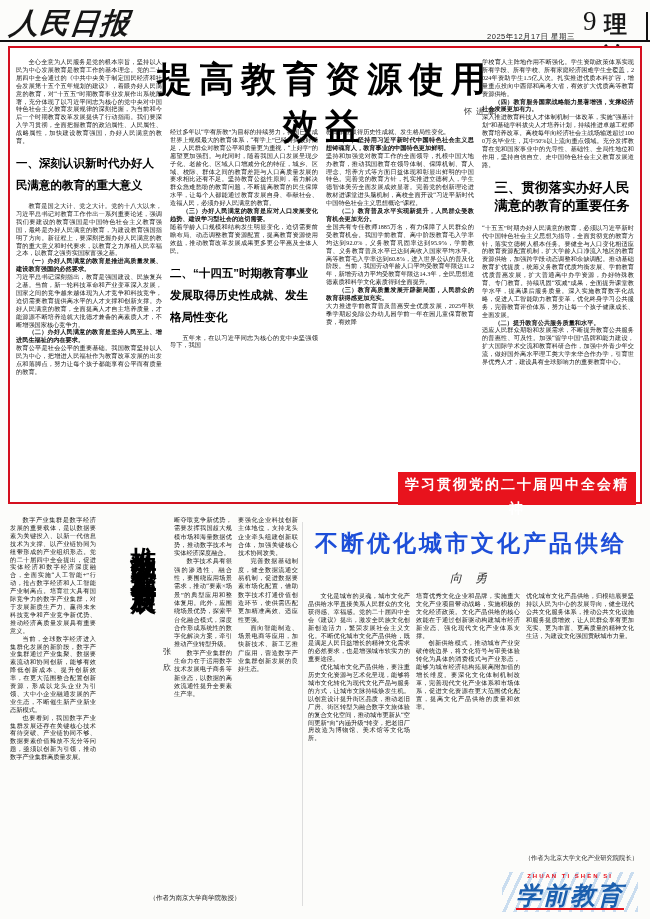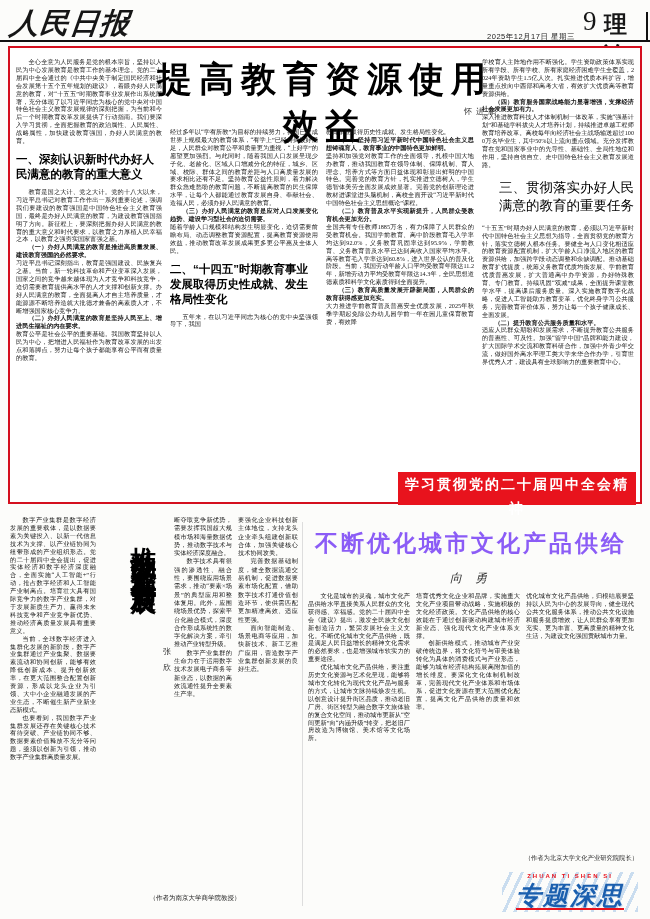--- a/index.html
+++ b/index.html
@@ -17,45 +17,45 @@
   .htick{position:absolute;left:646px;top:12px;width:2px;height:30px;background:#111;}
   
   .frame{position:absolute;left:8px;top:46px;width:630px;height:454px;border:2px solid #d40f1e;background:#fff;}
   .mainhead{position:absolute;left:150px;top:56px;width:350px;text-align:center;font-size:35px;
         font-weight:900;font-family:"Liberation Sans",sans-serif;letter-spacing:7px;color:#000;}
   .mainby{position:absolute;left:150px;top:106px;width:350px;text-align:right;font-size:8px;letter-spacing:4px;color:#333;}
   .col{position:absolute;overflow:hidden;font-size:6.2px;line-height:7.9px;text-align:justify;}
   .col p{margin:0;text-indent:2em;word-break:break-all;text-align:justify;}
   .col p.noind{text-indent:0;}
   .col p.lead{font-weight:700;}
-  .col p.sh{font-family:"Liberation Sans",sans-serif;font-weight:700;font-size:11.5px;line-height:15px;
+  .col p.sh{font-family:"Liberation Sans",sans-serif;font-weight:700;font-size:11.5px;line-height:22px;
         text-indent:0;text-align:left;margin:7px 0 6px 0;word-break:break-all;color:#000;}
-  .col p.sh2{font-family:"Liberation Sans",sans-serif;font-weight:400;font-size:13.5px;line-height:18px;
-        text-indent:0;text-align:right;margin:10px 0 9px 8px;word-break:break-all;color:#000;}
+  .col p.sh2{font-family:"Liberation Sans",sans-serif;font-weight:700;font-size:13.5px;line-height:18px;
+        text-indent:0;text-align:center;margin:10px 0 9px 8px;word-break:break-all;color:#000;}
   .c1{left:16px;top:58px;width:146px;height:438px;}
   .c2{left:170px;top:128px;width:148px;height:368px;}
   .c3{left:326px;top:128px;width:148px;height:336px;}
   .c4{left:482px;top:58px;width:152px;height:406px;}
   .banner{position:absolute;left:398px;top:472px;width:238px;height:33px;background:#e8131d;color:#fff;
         font-family:"Liberation Sans",sans-serif;font-weight:700;font-size:14px;line-height:24px;
         text-align:center;letter-spacing:2px;}
   
   .lc1{left:10px;top:516px;width:86px;height:392px;}
   .lc2{left:174px;top:516px;width:58px;height:392px;line-height:8.3px;}
   .lc3{left:238px;top:516px;width:60px;height:372px;line-height:8.3px;}
   .vhead{position:absolute;left:100px;top:526px;width:62px;height:366px;
         writing-mode:vertical-rl;text-orientation:upright;font-family:"Liberation Sans",sans-serif;
         font-weight:900;font-size:26px;letter-spacing:4px;color:#000;text-align:left;}
   .vauthor{position:absolute;left:160px;top:640px;writing-mode:vertical-rl;text-orientation:upright;
         font-size:8px;letter-spacing:4px;color:#333;}
   .lfooter{position:absolute;left:90px;top:894px;width:210px;text-align:center;font-size:6.5px;color:#222;}
   .vdiv{position:absolute;left:302px;top:522px;width:1px;height:384px;background:#ddd;}
   
   .rhead{position:absolute;left:305px;top:528px;width:332px;text-align:center;font-size:23px;
-        font-weight:700;font-family:"Liberation Serif",serif;letter-spacing:3px;color:#8b5cf6;}
+        font-weight:700;font-family:"Liberation Serif",serif;letter-spacing:3px;color:#1d4ed8;}
   .rauthor{position:absolute;left:305px;top:570px;width:332px;text-align:center;font-size:12px;letter-spacing:5px;color:#333;font-style:italic;}
   .r1{left:308px;top:592px;width:102px;height:320px;}
   .r2{left:416px;top:592px;width:104px;height:320px;}
   .r3{left:526px;top:592px;width:108px;height:258px;}
   .rfooter{position:absolute;left:494px;top:854px;width:144px;text-align:right;font-size:6.3px;color:#222;}
   
   .badge{position:absolute;left:502px;top:872px;width:136px;height:40px;
         background:repeating-linear-gradient(115deg,rgba(160,195,230,0) 0 7px,rgba(160,195,230,.55) 7px 10px);}
   .badge .py{position:absolute;left:0;top:1px;width:100%;text-align:center;font-size:6px;
         font-family:"Liberation Sans",sans-serif;font-weight:700;color:#e8131d;letter-spacing:2px;}
@@ -146,17 +146,17 @@
       <p class="noind">培育优秀文化企业和品牌，实施重大文化产业项目带动战略，实施积极的文化经济政策。文化产品供给的核心效能在于通过创新驱动构建城市经济新业态、强化现代文化产业体系支撑。</p>
       <p>创新供给模式，推动城市产业突破传统边界，将文化符号与审美体验转化为具体的消费模式与产业形态，能够为城市经济结构拓展高附加值的增长维度。要深化文化体制机制改革，完善现代文化产业体系和市场体系，促进文化资源在更大范围优化配置，提高文化产品供给的质量和效率。</p>
     </div>
   <div class="col r3">
       <p class="noind">优化城市文化产品供给，归根结底要坚持以人民为中心的发展导向，健全现代公共文化服务体系，推动公共文化设施和服务提质增效，让人民群众享有更加充实、更为丰富、更高质量的精神文化生活，为建设文化强国贡献城市力量。</p>
     </div>
   <div class="rfooter">（作者为北京大学文化产业研究院院长）</div>
 
   <div class="badge">
     <div class="py">ZHUAN TI SHEN SI</div>
-    <div class="zh">专题深思</div>
+    <div class="zh">学前教育</div>
     <div class="rl"></div>
   </div>
 
 </div>
 
 </body></html>

